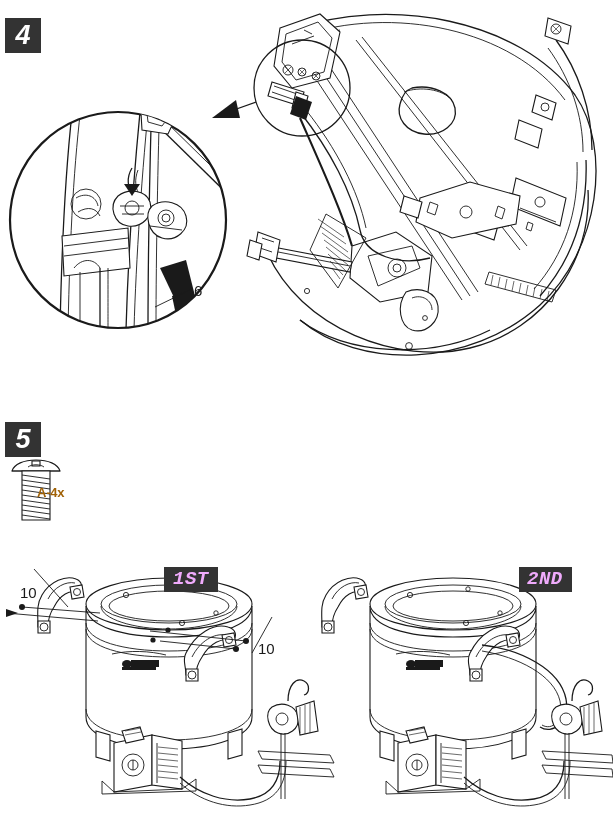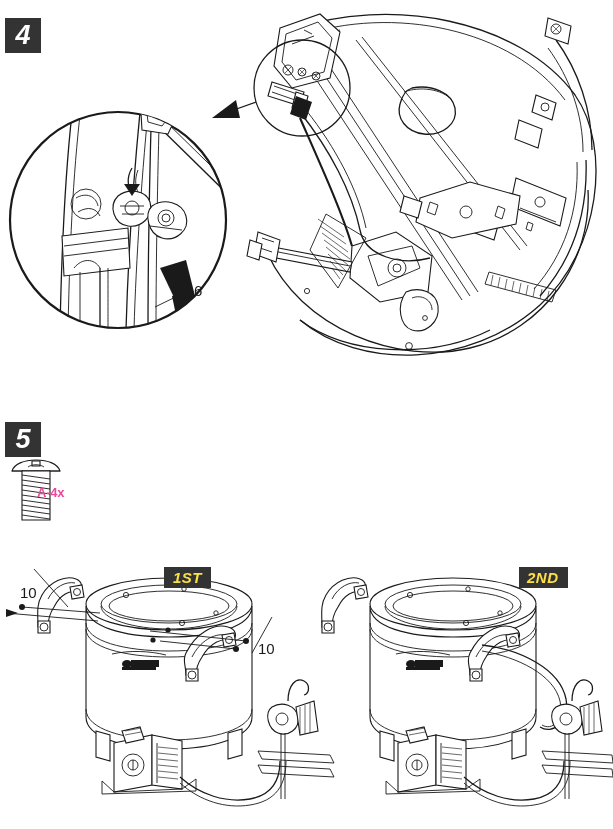--- a/index.html
+++ b/index.html
@@ -9,37 +9,37 @@
 
   
   .step-badge{position:absolute;background:#333333;color:#ffffff;
        display:flex;align-items:center;justify-content:center;
        font-weight:bold;font-style:italic;font-size:27px;line-height:1;
        letter-spacing:0px;}
   #badge4{left:5px;top:18px;width:36px;height:35px;}
   #badge5{left:5px;top:422px;width:36px;height:35px;}
 
   
-  .order-badge{position:absolute;background:#333333;color:#fde047;
+  .order-badge{position:absolute;background:#333333;color:#f0abfc;
        display:flex;align-items:center;justify-content:center;
-       font-weight:bold;font-style:italic;font-size:15px;line-height:1;
-       padding:3px 9px;letter-spacing:0.5px;}
+       font-weight:bold;font-style:italic;font-size:19px;line-height:1;
+       padding:3px 9px;letter-spacing:0.5px;font-family:Liberation Mono, monospace;}
   #badge1st{left:164px;top:567px;}
   #badge2nd{left:519px;top:567px;padding-left:8px;}
 
   
   .callout{position:absolute;font-size:15px;color:#1a1a1a;
        font-family:"Liberation Sans",sans-serif;}
   #callout6{left:194px;top:282px;}
   #callout10a{left:20px;top:584px;}
   #callout10b{left:258px;top:640px;}
 
   
   #hw-label{position:absolute;left:37px;top:485px;font-size:13px;
-       font-weight:bold;color:#ec4899;letter-spacing:-0.2px;}
+       font-weight:bold;color:#a16207;letter-spacing:-0.2px;}
 
   svg{position:absolute;left:0;top:0;}
   .ln{fill:none;stroke:#1a1a1a;}
   .thin{stroke-width:0.9;}
   .med{stroke-width:1.3;}
   .thick{stroke-width:2.1;}
   .fillw{fill:#ffffff;stroke:#1a1a1a;stroke-width:1.1;}
   .blk{fill:#1a1a1a;stroke:none;}
   .hair{fill:none;stroke:#1a1a1a;stroke-width:0.65;}
 </style>

